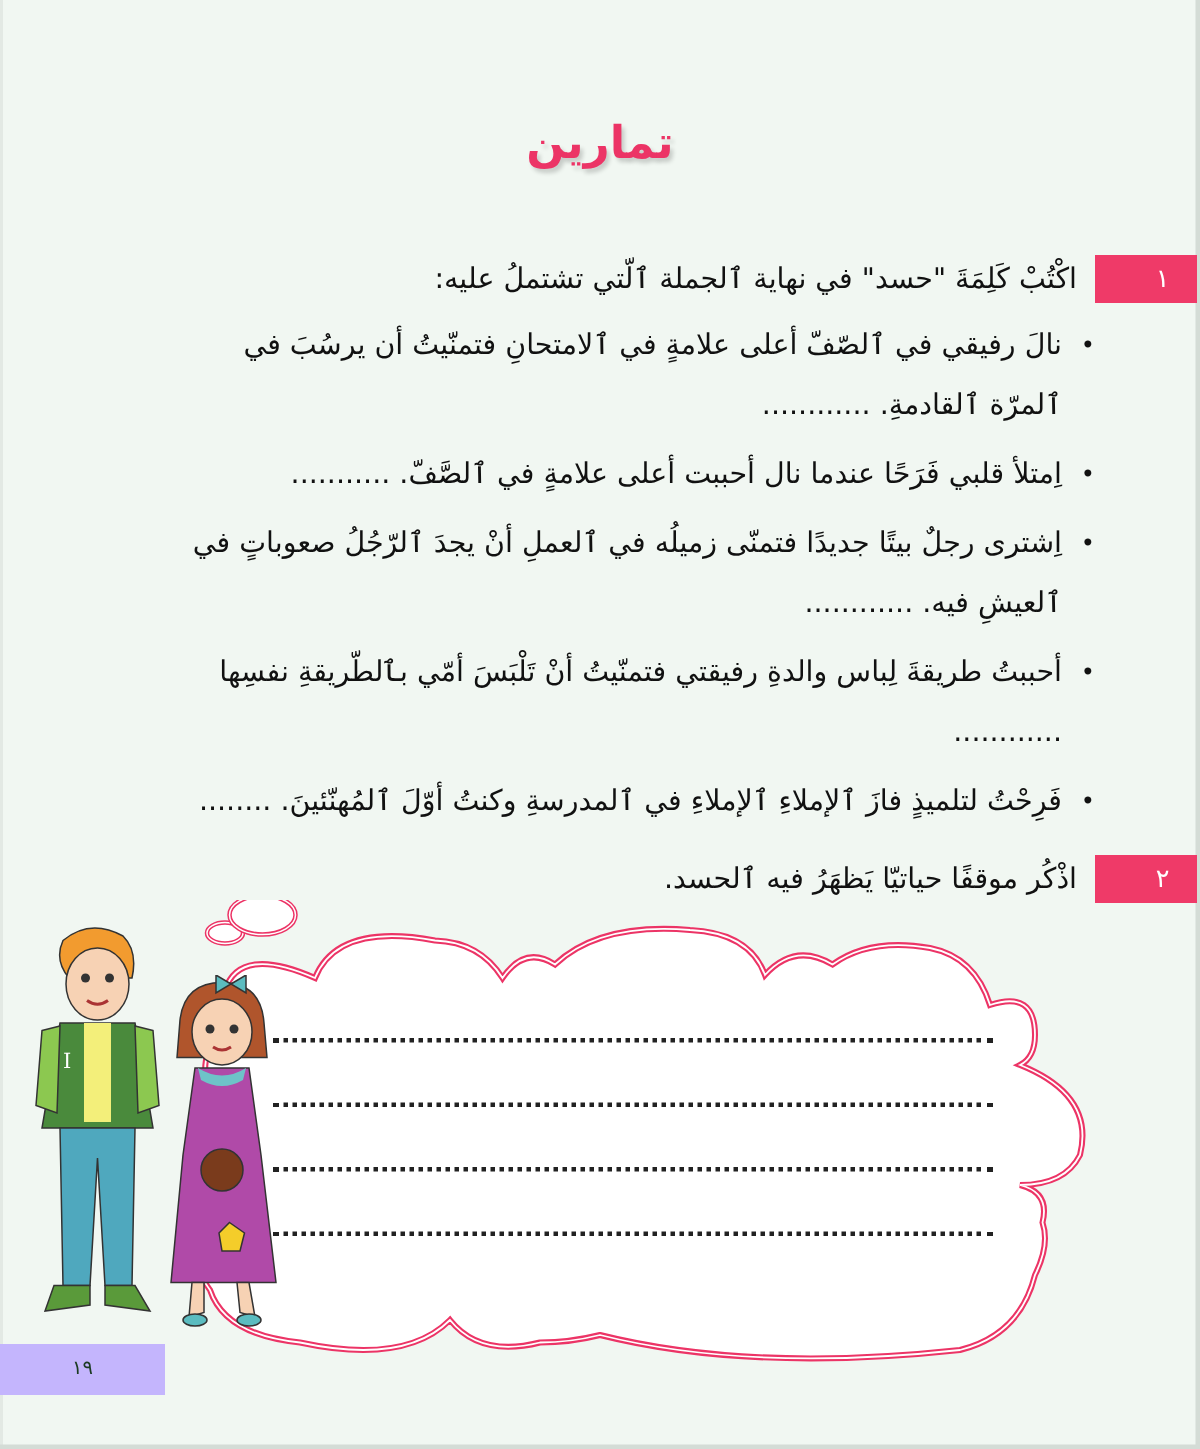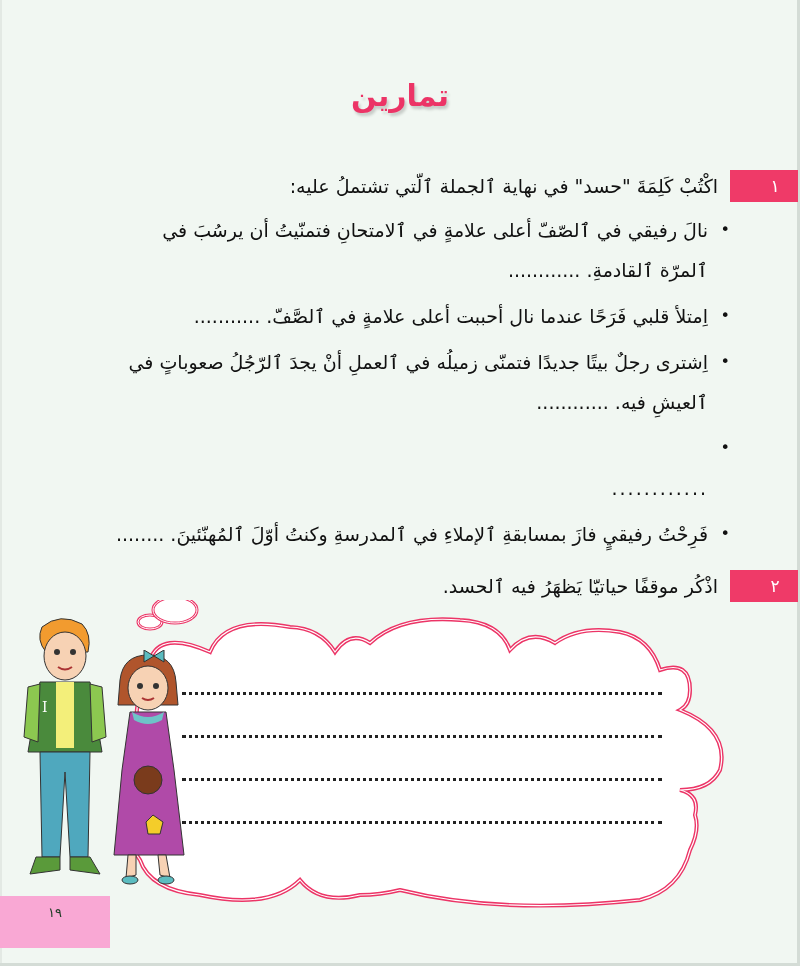--- a/index.html
+++ b/index.html
@@ -49,22 +49,22 @@
   }
   .dots { letter-spacing: 2px; }
 
   .cloud-wrap { position: absolute; left: 0; top: 600px; width: 800px; height: 310px; }
   .dotted-line {
     position: absolute; left: 182px; width: 480px; height: 0;
     border-top: 3px dotted #222;
   }
 
   .page-number-box {
-    position: absolute; left: 0; top: 896px; width: 110px; height: 52px;
-    background: #f9a8d4; text-align: center; line-height: 34px;
+    position: absolute; left: 0; top: 896px; width: 110px; height: 34px;
+    background: #c4b5fd; text-align: center; line-height: 34px;
     font-size: 13px; color: #1b3a22; direction: rtl;
   }
 </style>
 </head>
 <body>
 
 <div class="page-edge-left"></div>
 <div class="page-edge-right"></div>
 <div class="page-edge-bottom"></div>
 
@@ -86,26 +86,27 @@
     <span>اِمتلأ قلبي فَرَحًا عندما نال أحببت أعلى علامةٍ في ٱلصَّفّ.</span>
     <span class="dots">...........</span>
   </li>
   <li>
     <span class="bullet">•</span>
     <span>اِشترى رجلٌ بيتًا جديدًا فتمنّى زميلُه في ٱلعملِ أنْ يجدَ ٱلرّجُلُ صعوباتٍ في ٱلعيشِ فيه.</span>
     <span class="dots">............</span>
   </li>
   <li>
     <span class="bullet">•</span>
+    <span>أحببتُ طريقةَ لِباس والدةِ رفيقتي فتمنّيتُ أنْ تَلْبَسَ أمّي بٱلطّريقةِ نفسِها</span>
     <br>
     <span class="dots">............</span>
   </li>
   <li>
     <span class="bullet">•</span>
-    <span>فَرِحْتُ رفيقيٍ فازَ بمسابقةِ ٱلإملاءِ في ٱلمدرسةِ وكنتُ أوّلَ ٱلمُهنّئينَ.</span>
+    <span>فَرِحْتُ لتلميذٍ فازَ ٱلإملاءِ ٱلإملاءِ في ٱلمدرسةِ وكنتُ أوّلَ ٱلمُهنّئينَ.</span>
     <span class="dots">........</span>
   </li>
 </ul>
 
 <div class="badge" style="top:570px;">
   <span>٢</span>
 </div>
 <div class="instruction" style="right:82px; top:570px;margin-left:28px;">اذْكُر موقفًا حياتيّا يَظهَرُ فيه ٱلحسد.</div>
 
 <div class="cloud-wrap">

